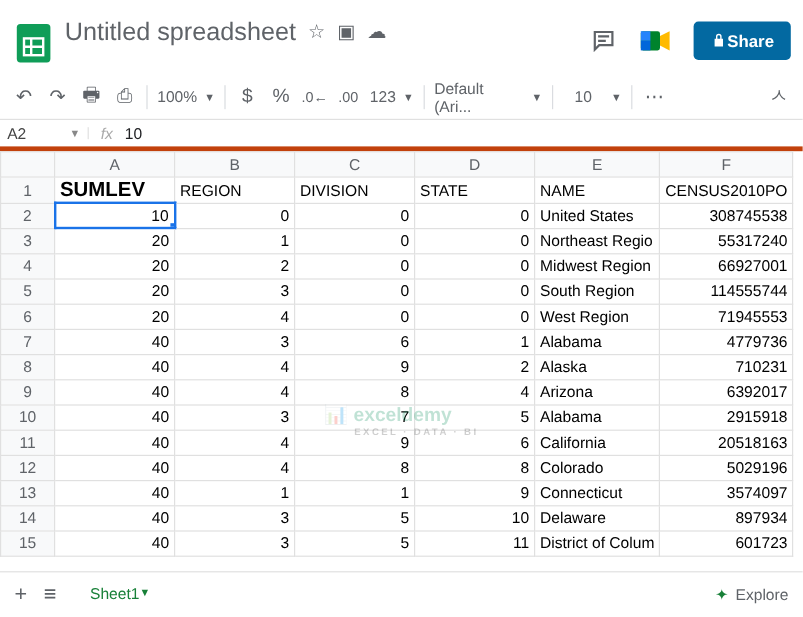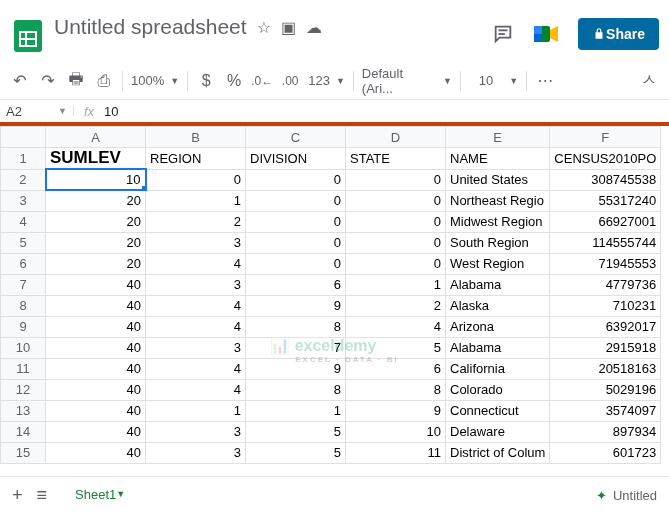--- a/index.html
+++ b/index.html
@@ -294,15 +294,15 @@
 
 <div class="bottom-bar">
   <span class="tab-add">+</span>
   <span class="tab-all">≡</span>
   <span class="sheet-tab">
       <span>Sheet1</span> 
       <span class="caret" style="font-size:9px">▼</span>
     </span>
   <span class="explore-btn">
     <span class="explore-star">✦</span>
-    <span>Untitled</span>
+    <span>Explore</span>
   </span>
 </div>
 
 </body></html>

